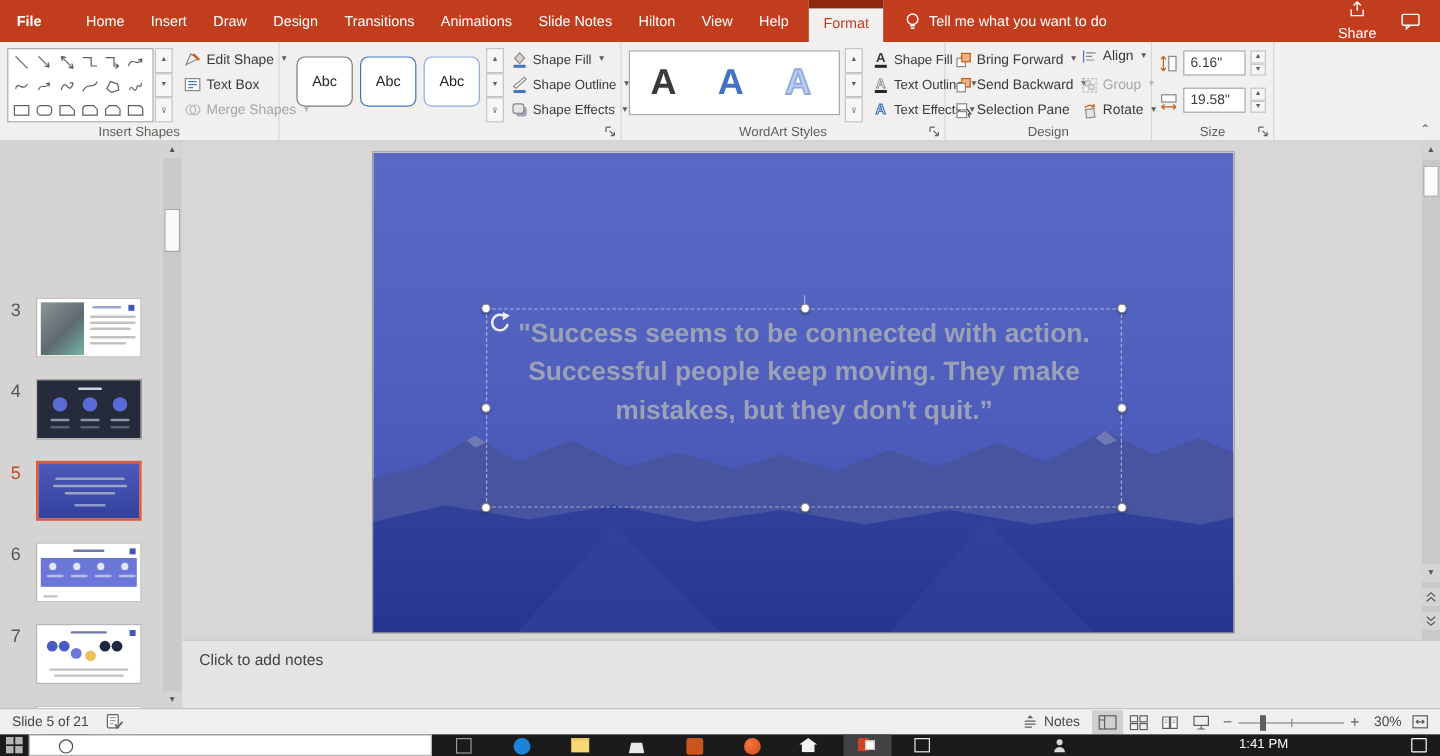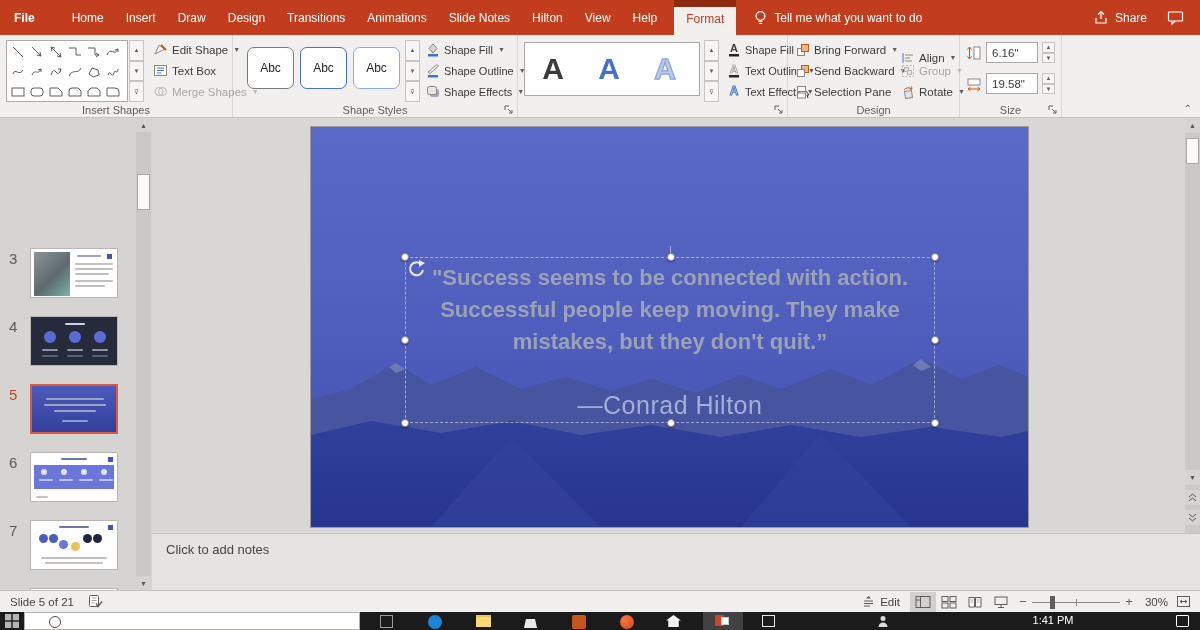--- a/index.html
+++ b/index.html
@@ -9,21 +9,21 @@
 
   
   .menubar { position:absolute; top:0; left:0; width:1200px; height:35px; background:#C23D1E; display:flex; align-items:stretch; color:#fff; }
   .tab { display:flex; align-items:center; padding:0 11px; font-size:12px; cursor:default; white-space:nowrap; }
   .tab-file { padding:0 14px; margin-right:12px; font-weight:bold; }
   .ctx-tab { position:relative; display:flex; align-items:flex-end; justify-content:center; width:62px; background:#F1F0EE; color:#C23D1E; font-size:12px; margin-left:6px; }
   .ctx-tab .lbl { padding-bottom:9px; }
   .ctx-strip { position:absolute; top:0; left:0; right:0; height:7px; background:#8E2A10; }
   .tellme { display:flex; align-items:center; gap:7px; margin-left:18px; font-size:12px; }
   .mb-right { margin-left:auto; display:flex; align-items:center; gap:20px; padding-right:16px; }
-  .share-btn { display:flex; align-items:center; gap:6px; font-size:12px; }
+  .share-btn { display:flex; align-items:center; gap:6px; font-size:12px;flex-direction:column; }
 
   
   .ribbon { position:absolute; top:35px; left:0; width:1200px; height:83px; background:#F1F0EE; border-bottom:1px solid #C6C4C2; }
   .rgroup { position:absolute; top:0; height:82px; border-right:1px solid #D8D6D4; }
   .glabel { position:absolute; bottom:1px; left:0; right:0; text-align:center; font-size:11px; color:#605E5C; }
   .launcher { position:absolute; right:3px; bottom:2px; width:11px; height:11px; }
   .sbtn { position:absolute; display:flex; align-items:center; gap:4px; font-size:11.5px; color:#3b3a39; height:19px; padding:0 3px; white-space:nowrap; }
   .sbtn.disabled { color:#A8A6A4; }
   .car { font-size:7px; color:#605E5C; margin-left:1px; }
   .sbtn.disabled .car { color:#B8B6B4; }
@@ -303,21 +303,20 @@
             <rect x="4" y="5" width="9" height="8" rx="2" fill="#9EA6B8"></rect>
             <rect x="1.5" y="2.5" width="9" height="8" rx="2" fill="#E8E6E4" stroke="#8A8886"></rect>
           </svg>
         <span>Shape Effects</span>
           <span class="car">▼</span>
       </div>
       <svg class="launcher" viewBox="0 0 11 11">
           <path d="M2 2 h4 M2 2 v4" stroke="#605E5C" fill="none"></path>
           <path d="M5 5 l4 4 M9 9 v-3 M9 9 h-3" stroke="#605E5C" fill="none"></path>
         </svg>
-      <div class="glabel">Shape Styles</div>
     </div>
 
     <div class="rgroup" style="left:518px;width:270px;">
       <div class="gal" style="left:6px;top:7px;width:176px;height:54px;display:flex;">
         <div class="aA" style="color:#3B3B3B;">
             <span>A</span>
           </div>
         <div class="aA" style="color:#4472C4;">
             <span>A</span>
           </div>
@@ -350,20 +349,21 @@
         <svg width="14" height="15" viewBox="0 0 14 15">
             <text x="7" y="11" font-size="12" font-weight="bold" text-anchor="middle" fill="none" stroke="#4472C4" stroke-width="0.9">A</text>
           </svg>
         <span>Text Effects</span>
           <span class="car">▼</span>
       </div>
       <svg class="launcher" viewBox="0 0 11 11">
           <path d="M2 2 h4 M2 2 v4" stroke="#605E5C" fill="none"></path>
           <path d="M5 5 l4 4 M9 9 v-3 M9 9 h-3" stroke="#605E5C" fill="none"></path>
         </svg>
+      <div class="glabel">WordArt Styles</div>
     </div>
 
     <div class="rgroup" style="left:788px;width:172px;">
       <div class="sbtn" style="left:5px;top:5px;">
         <svg width="14" height="14" viewBox="0 0 14 14">
             <rect x="1.5" y="5.5" width="7" height="7" fill="#fff" stroke="#8A8886"></rect>
             <rect x="5.5" y="1.5" width="7" height="7" fill="#F4B183" stroke="#C55A11"></rect>
           </svg>
         <span>Bring Forward</span>
           <span class="car">▼</span>
@@ -377,21 +377,21 @@
           <span class="car">▼</span>
       </div>
       <div class="sbtn" style="left:5px;top:47px;">
         <svg width="14" height="14" viewBox="0 0 14 14">
             <rect x="1.5" y="1.5" width="8" height="5" fill="#fff" stroke="#8A8886"></rect>
             <rect x="1.5" y="8" width="8" height="5" fill="#fff" stroke="#8A8886"></rect>
             <path d="M10 6 l3 4 l-2 0 l1 3" fill="none" stroke="#3B3A39"></path>
           </svg>
         <span>Selection Pane</span>
       </div>
-      <div class="sbtn" style="left:110px;top:13px;">
+      <div class="sbtn" style="left:110px;top:2px;">
         <svg width="14" height="14" viewBox="0 0 14 14">
             <path d="M2 2 v10" stroke="#4472C4"></path>
             <path d="M4 4 h8 M4 7 h5 M4 10 h7" stroke="#8A8886"></path>
           </svg>
         <span>Align</span>
           <span class="car">▼</span>
       </div>
       <div class="sbtn disabled" style="left:110px;top:26px;">
         <svg width="14" height="14" viewBox="0 0 14 14">
             <rect x="1.5" y="1.5" width="11" height="11" fill="none" stroke="#B8B6B4" stroke-dasharray="2 1.5"></rect>
@@ -569,21 +569,20 @@
         <polygon fill="#47549F" points="0,272 40,262 85,236 120,258 165,240 210,262 255,250 300,264 340,252 385,266 430,248 470,262 520,242 560,258 610,232 650,252 688,238 717,250 717,400 0,400"></polygon>
         <polygon fill="#FFFFFF" opacity="0.22" points="78,240 85,236 94,242 85,246"></polygon>
         <polygon fill="#FFFFFF" opacity="0.22" points="602,238 610,232 620,240 610,244"></polygon>
         <polygon fill="url(#deep)" points="0,308 60,294 130,306 200,294 270,308 340,298 410,310 480,298 550,310 620,300 690,310 717,304 717,400 0,400"></polygon>
         <polygon fill="#35449F" opacity="0.55" points="120,400 200,310 290,400"></polygon>
         <polygon fill="#35449F" opacity="0.45" points="430,400 510,306 600,400"></polygon>
       </svg>
 
       <div class="textbox">
         <div class="quote">"Success seems to be connected with action. Successful people keep moving. They make mistakes, but they don't quit.”</div>
-        <div class="attrib">—Conrad Hilton</div>
         <div class="rot-stick"></div>
         <svg class="rot-handle" viewBox="0 0 22 22">
           <path d="M15.5 6.5 A6.5 6.5 0 1 0 17 12" fill="none" stroke="#ECECEC" stroke-width="2"></path>
           <polygon points="13,2 19,5 13,9" fill="#ECECEC"></polygon>
         </svg>
         <div class="handle" style="left:-5px;top:-5px;"></div>
         <div class="handle" style="left:261px;top:-5px;"></div>
         <div class="handle" style="right:-5px;top:-5px;"></div>
         <div class="handle" style="left:-5px;top:78px;"></div>
         <div class="handle" style="right:-5px;top:78px;"></div>
@@ -622,21 +621,21 @@
           <path d="M3.5 4 h5 M3.5 6.5 h5 M3.5 9 h3" stroke="#A5A3A1"></path>
           <path d="M8 9.5 l2 3 l4 -5" fill="none" stroke="#605E5C" stroke-width="1.4"></path>
         </svg>
     </div>
     <div class="sb-right">
       <div class="sb-notes">
         <svg width="13" height="13" viewBox="0 0 13 13">
             <path d="M6.5 1 l2.5 2.5 h-5 z" fill="#605E5C"></path>
             <path d="M2 6 h9 M2 8.5 h9 M2 11 h6" stroke="#605E5C"></path>
           </svg>
-        <span>Edit</span>
+        <span>Notes</span>
       </div>
       <div class="viewbtn active">
         <svg width="16" height="14" viewBox="0 0 16 14">
             <rect x="1" y="1.5" width="14" height="11" fill="none" stroke="#605E5C"></rect>
             <path d="M5.5 1.5 v11 M1 5 h4.5" stroke="#605E5C"></path>
           </svg>
       </div>
       <div class="viewbtn">
         <svg width="16" height="14" viewBox="0 0 16 14">
             <rect x="1" y="1.5" width="6" height="5" fill="none" stroke="#605E5C"></rect>

